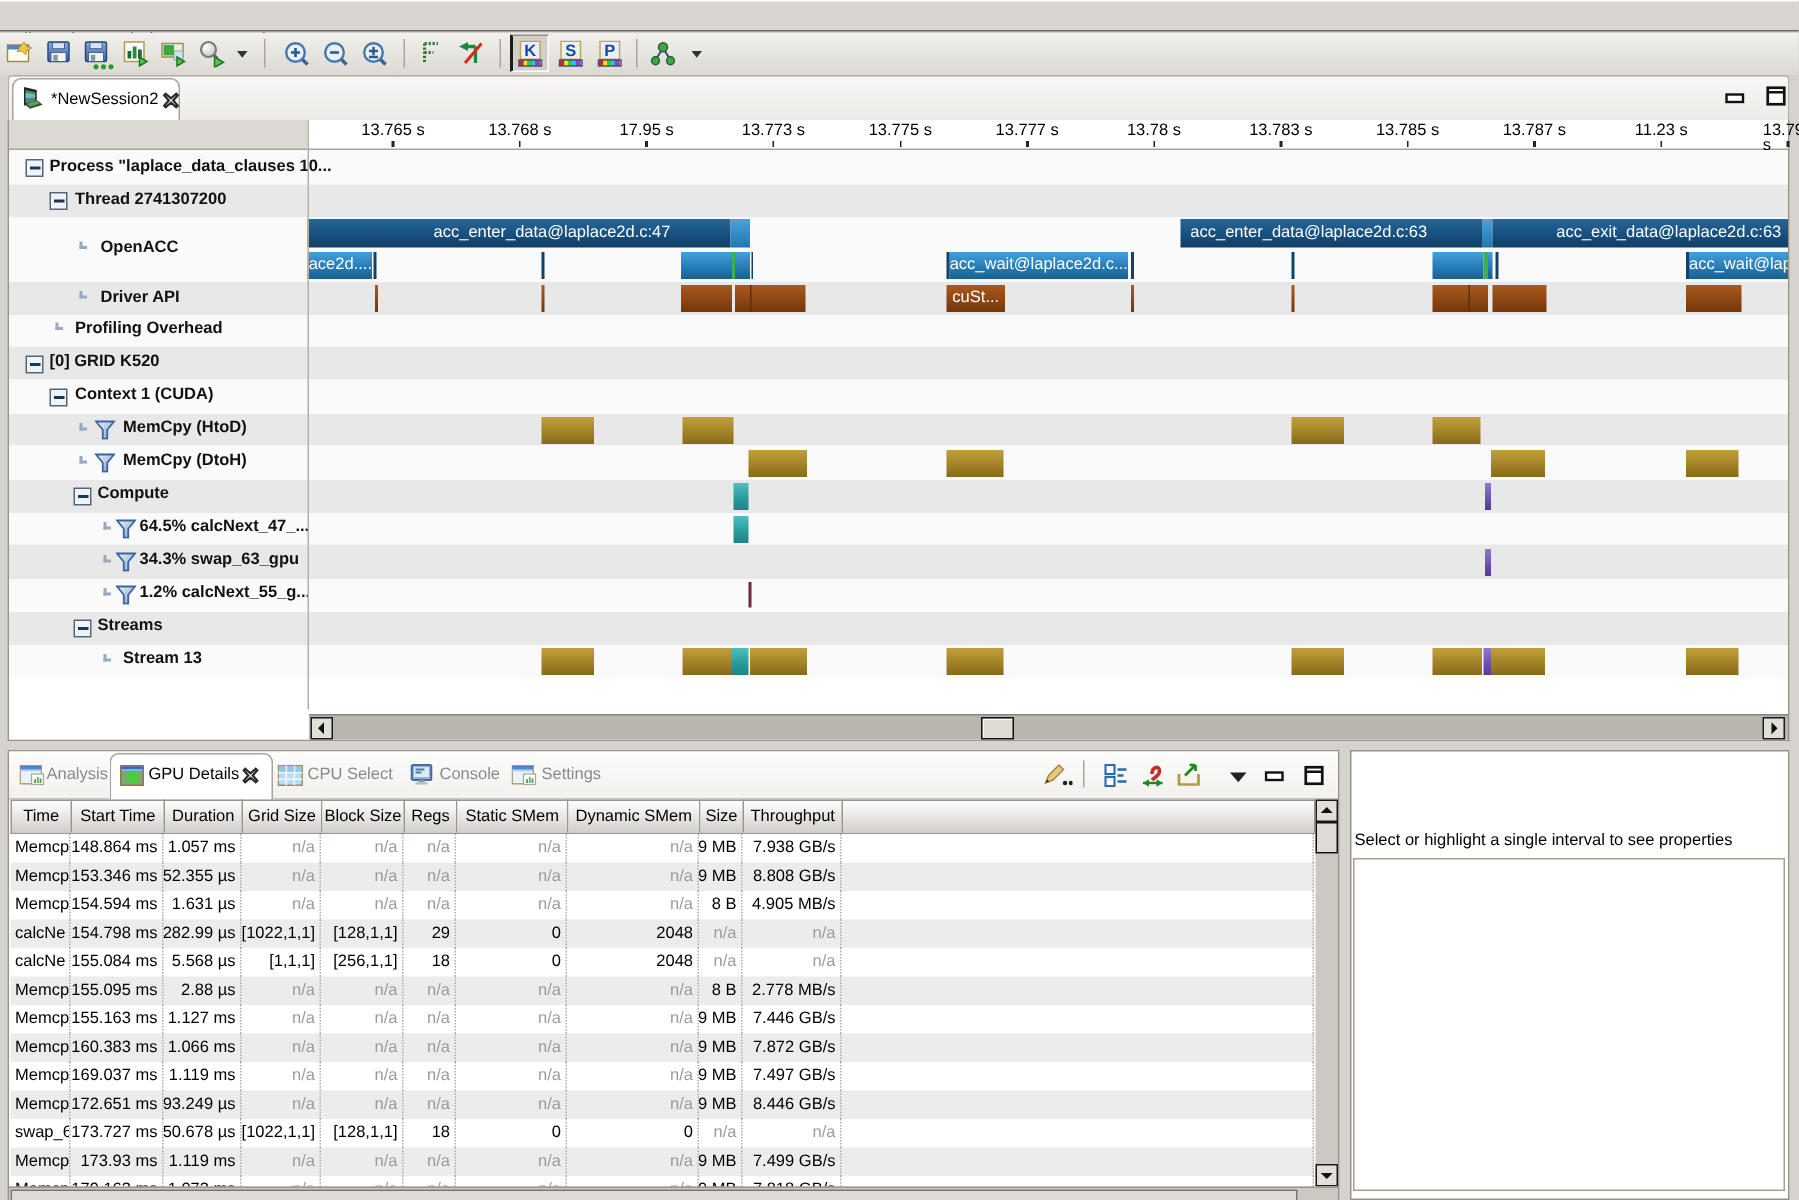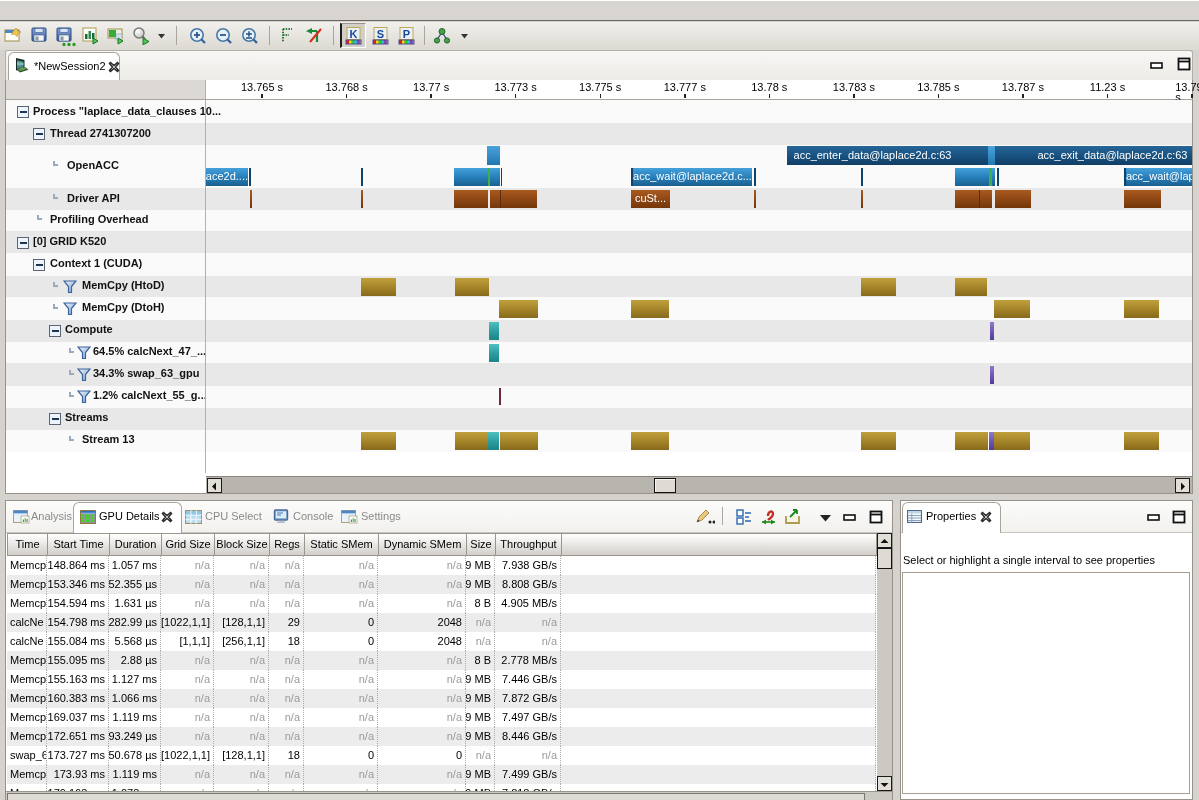--- a/index.html
+++ b/index.html
@@ -217,21 +217,21 @@
     </svg>
 <div class="abs" style="left:115px;top:29px;width:1071px;height:1px;background:#b3afa7"></div>
 </div>
 <div id="maincontent">
 <div id="corner"></div>
 <div id="ruler">
       <span class="rlab" style="left:57.0px">13.765 s</span>
       <div class="rtick" style="left:56.2px"></div>
       <span class="rlab" style="left:141.6px">13.768 s</span>
       <div class="rtick" style="left:140.8px"></div>
-      <span class="rlab" style="left:226.1px">13.77 s</span>
+      <span class="rlab" style="left:226.1px">17.95 s</span>
       <div class="rtick" style="left:225.4px"></div>
       <span class="rlab" style="left:310.6px">13.773 s</span>
       <div class="rtick" style="left:309.9px"></div>
       <span class="rlab" style="left:395.2px">13.775 s</span>
       <div class="rtick" style="left:394.5px"></div>
       <span class="rlab" style="left:479.8px">13.777 s</span>
       <div class="rtick" style="left:479.0px"></div>
       <span class="rlab" style="left:564.3px">13.78 s</span>
       <div class="rtick" style="left:563.5px"></div>
       <span class="rlab" style="left:648.9px">13.783 s</span>
@@ -329,20 +329,21 @@
             <stop offset="0" stop-color="#eef4fa"></stop>
             <stop offset="1" stop-color="#7a9cc8"></stop>
           </linearGradient>
         </defs>
       </svg>
       <div class="treelabel" style="left:87px;top:289px">1.2% calcNext_55_g...</div>
       <div class="minus" style="left:43px;top:313px"></div>
       <div class="treelabel" style="left:59px;top:311px">Streams</div>
       <div class="lconn" style="left:63px;top:336px"></div>
       <div class="treelabel" style="left:76px;top:333px">Stream 13</div>
+      <div class="bar dkblue" style="left:199.0px;top:45.5px;width:282.0px;height:19.0px;padding-left:44px;">acc_enter_data@laplace2d.c:47</div>
       <div class="bar ltblue" style="left:481.0px;top:45.5px;width:13.0px;height:19.0px;"></div>
       <div class="bar dkblue" style="left:781.0px;top:45.5px;width:201.0px;height:19.0px;padding-right:30px;">acc_enter_data@laplace2d.c:63</div>
       <div class="bar ltblue" style="left:982.0px;top:45.5px;width:7.0px;height:19.0px;"></div>
       <div class="bar dkblue" style="left:989.0px;top:45.5px;width:197.0px;height:19.0px;padding-left:38px;">acc_exit_data@laplace2d.c:63</div>
       <div class="bar mdblue" style="left:199.0px;top:67.5px;width:43.0px;height:18.0px;">
         <span style="float:right">ace2d....</span>
       </div>
       <div class="bar navyt" style="left:243.0px;top:67.5px;width:2.0px;height:18.0px;"></div>
       <div class="bar navyt" style="left:355.0px;top:67.5px;width:2.0px;height:18.0px;"></div>
       <div class="bar mdblue" style="left:448.0px;top:67.5px;width:34.0px;height:18.0px;"></div>
@@ -921,33 +922,14 @@
 <div class="sbtn" style="left:0;top:243px"><svg width="13" height="13" viewBox="0 0 13 13">
           <path d="M6.5 9 L2.5 5 L10.5 5 z" fill="#111"></path>
         </svg></div>
 <div class="abs" style="left:0;top:15px;width:15px;height:21px;background:#dedbd5;border:1px solid #111;"></div>
 </div>
 <div class="abs" style="left:0;top:290px;width:886px;height:9px;background:#ccc9c3;border-top:1px solid #9a968e;">
 <div class="abs" style="left:1px;top:1px;width:858px;height:9px;background:#dedbd5;border:1px solid #777;"></div>
 </div>
 </div>
 <div id="botright">
-    <div class="paneltabs">
-      <div class="ptab" style="left:1px;width:99px"></div>
-      <svg class="abs" style="left:6px;top:9px" width="15" height="13" viewBox="0 0 15 13">
-        <rect x="0.5" y="0.5" width="14" height="12" fill="#f6fafd" stroke="#50688c" stroke-width="1.2"></rect>
-        <rect x="1" y="1" width="13" height="2.4" fill="#c0d4e8"></rect>
-        <path d="M1 5.5 h13 M1 8 h13 M1 10.5 h13 M4.8 3.4 v9" stroke="#8098b8" stroke-width="0.9"></path>
-      </svg>
-      <span class="itab" style="left:25px;position:absolute">Properties</span>
-      <svg class="abs" style="left:79px;top:10px" width="12" height="12" viewBox="0 0 12 12">
-        <path d="M1.5 2.5 L2.5 1.5 L6 4.5 L9.5 1.5 L10.5 2.5 L7.5 6 L10.5 9.5 L9.5 10.5 L6 7.5 L2.5 10.5 L1.5 9.5 L4.5 6 Z" fill="none" stroke="#2a2a2a" stroke-width="1.5"></path>
-      </svg>
-      <svg class="abs" style="left:246px;top:13px" width="14" height="8" viewBox="0 0 14 8">
-        <rect x="1" y="1" width="11" height="5" fill="#fff" stroke="#111" stroke-width="1.6"></rect>
-      </svg>
-      <svg class="abs" style="left:271px;top:9px" width="15" height="15" viewBox="0 0 15 15">
-        <rect x="1.5" y="1.5" width="11" height="11" fill="#fff" stroke="#111" stroke-width="1.8"></rect>
-        <line x1="1.5" y1="4.5" x2="12.5" y2="4.5" stroke="#111" stroke-width="1.8"></line>
-      </svg>
-    </div>
     <div style="position:absolute;left:2px;top:53px;font-size:11px;">Select or highlight a single interval to see properties</div>
     <div style="position:absolute;left:1px;top:71px;width:288px;height:222px;border:1px solid #a89f90;background:#fff;"></div>
   </div>
 </body></html>

